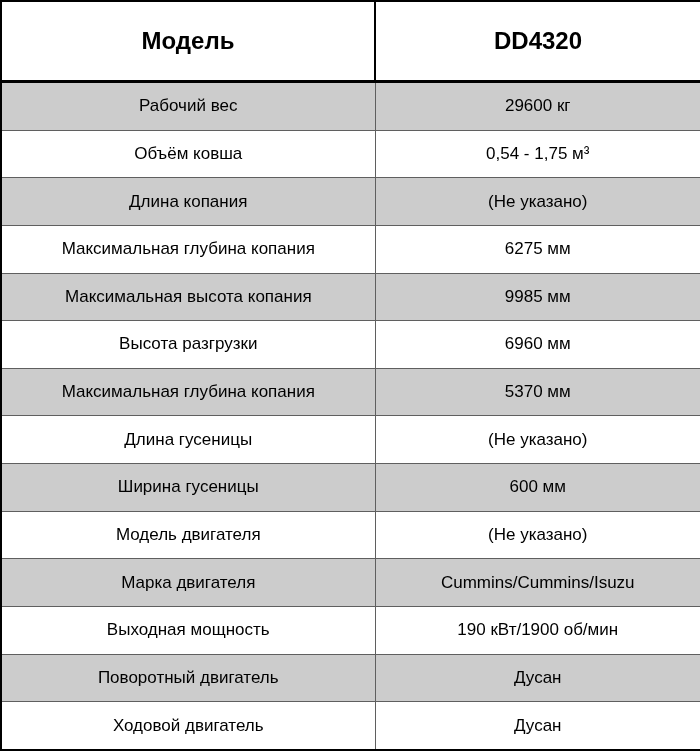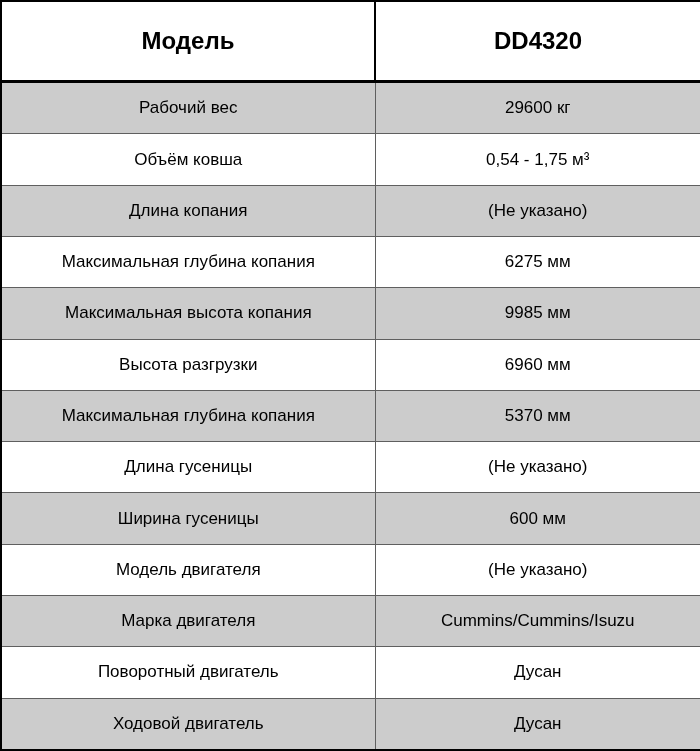--- a/index.html
+++ b/index.html
@@ -104,20 +104,24 @@
       </tr>
       <tr>
         <td>Модель двигателя</td>
         <td>(Не указано)</td>
       </tr>
       <tr>
         <td>Марка двигателя</td>
         <td>Cummins/Cummins/Isuzu</td>
       </tr>
       <tr>
+        <td>Выходная мощность</td>
+        <td>190 кВт/1900 об/мин</td>
+      </tr>
+      <tr>
         <td>Поворотный двигатель</td>
         <td>Дусан</td>
       </tr>
       <tr>
         <td>Ходовой двигатель</td>
         <td>Дусан</td>
       </tr>
     </tbody>
   </table>
 </div>

